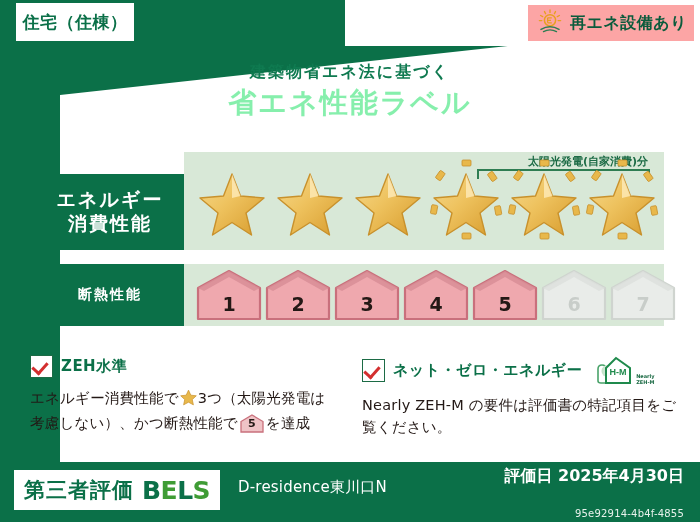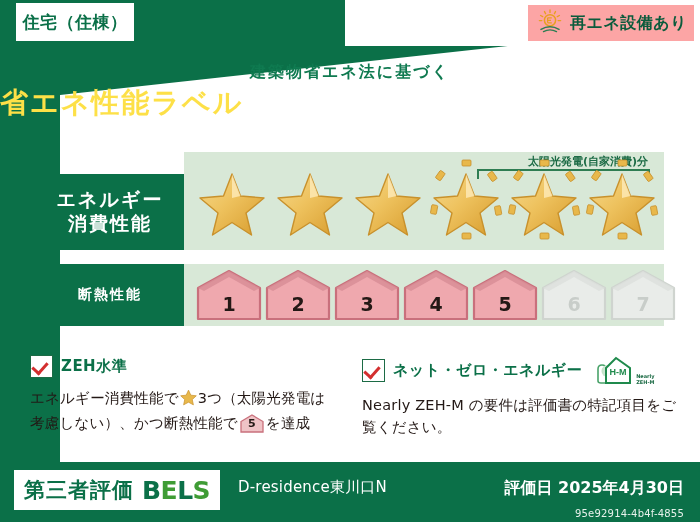--- a/index.html
+++ b/index.html
@@ -28,22 +28,22 @@
     display:flex;align-items:center;gap:7px;padding-left:9px;box-sizing:border-box;font-family:Liberation Serif, serif;
   }
   .badge-renew .txt{color:#0b5b3c;font-weight:bold;font-size:16px;letter-spacing:.5px;}
 
   
   .title-small{
     position:absolute;left:0;right:0;top:62px;text-align:center;
     color:#0f7a50;font-weight:bold;font-size:16px;letter-spacing:2px;
   }
   .title-big{
-    position:absolute;left:0;right:0;top:84px;text-align:left;
-    color:#fde047;font-weight:bold;font-size:28px;letter-spacing:2px;
+    position:absolute;left:0;right:0;top:84px;text-align:center;
+    color:#86efac;font-weight:bold;font-size:28px;letter-spacing:2px;
   }
 
   
   .row{position:absolute;display:flex;align-items:stretch;}
   .row-label{
     background:#0b7048;color:#fff;font-weight:bold;
     display:flex;flex-direction:column;align-items:center;justify-content:center;
     line-height:1.25;letter-spacing:2px;
   }
   .row-body{background:#d8e8d7;position:relative;flex:1;}
@@ -109,21 +109,21 @@
   .bels-box .jp{color:#0b7048;font-weight:bold;font-size:21px;letter-spacing:1px;}
   .bels-box .bels{font-weight:bold;font-size:25px;letter-spacing:-.5px;}
   .bels-box .bels .b1{color:#0b7048;}
   .bels-box .bels .b2{color:#3f9c35;}
   .bels-box .bels .b3{color:#0b7048;}
   .bels-box .bels .b4{color:#3f9c35;}
   .bldg{
     position:absolute;left:238px;top:16px;color:#ffffff;font-size:15px;letter-spacing:.2px;
   }
   .eval-date{
-    position:absolute;right:16px;top:16px;color:#ffffff;font-size:16px;font-weight:bold;text-align:right;
+    position:absolute;right:16px;top:4px;color:#ffffff;font-size:16px;font-weight:bold;text-align:right;
   }
   .eval-id{
     position:absolute;right:16px;top:46px;color:#e8f2ec;font-size:10px;text-align:right;letter-spacing:.2px;
   }
 </style>
 </head>
 <body>
 
 <div id="label-root">
 

